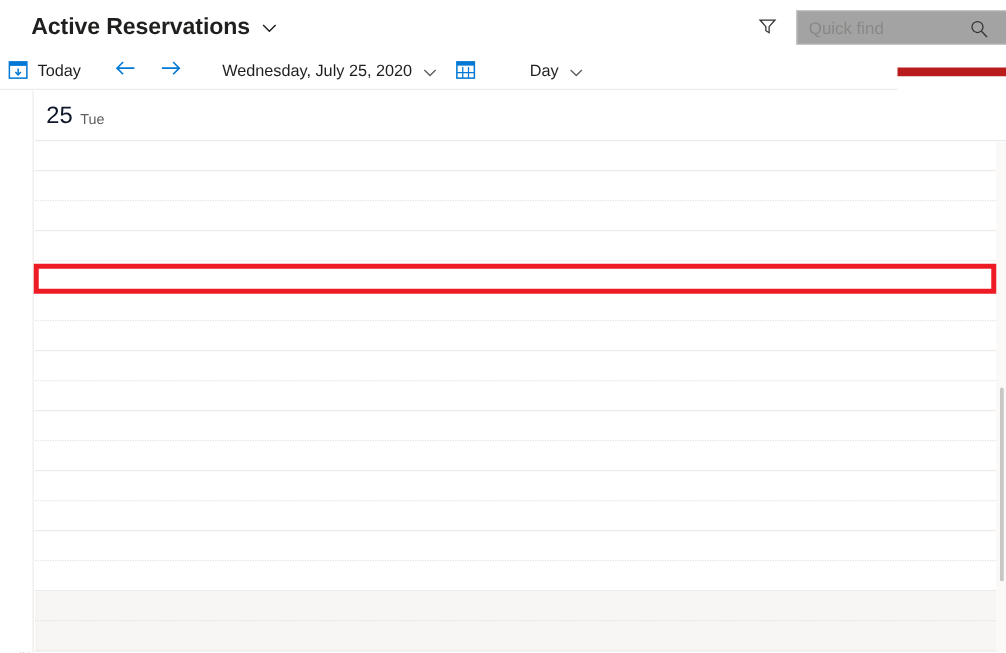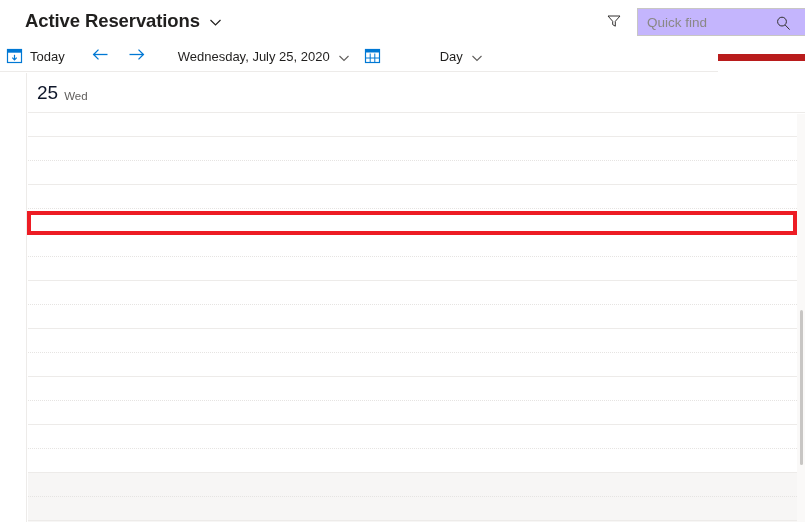--- a/index.html
+++ b/index.html
@@ -65,21 +65,21 @@
   }
   .search-box {
     position: absolute;
     left: 637px;
     top: 7px;
     width: 168px;
     height: 28px;
     border: 1px solid #c8c6c4;
     border-right: none;
     box-sizing: border-box;
-    background: #c4b5fd;
+    background: #a3a3a3;
     display: flex;
     align-items: center;
   }
   .search-input {
     border: none;
     outline: none;
     background: transparent;
     font-family: "Liberation Sans", sans-serif;
     font-size: 13.5px;
     color: #323130;
@@ -128,21 +128,21 @@
     display: flex;
     align-items: center;
     justify-content: center;
     cursor: pointer;
   }
   .tb-back { margin-left: 22px; }
   .tb-fwd { margin-left: 8px; }
   .tb-date { margin-left: 27px; }
   .tb-date .tb-label { font-size: 13px; }
   .tb-view { margin-left: 14px; }
-  .tb-view .tb-label { margin-left: 23px; padding-left: 36px; }
+  .tb-view .tb-label { margin-left: 7px; padding-left: 36px; }
   .tb-chev {
     margin-left: 8px;
     width: 12px;
     height: 12px;
     display: inline-block;
     position: relative;
     top: 1px;
   }
   .tb-chev svg { display: block; }
 
@@ -382,21 +382,21 @@
     </span>
   </div>
 </div>
 
 <div class="calendar">
 
   <div class="gutter-col"></div>
 
   <div class="day-header">
     <span class="dh-num">25</span>
-    <span class="dh-dow">Wed</span>
+    <span class="dh-dow">Tue</span>
   </div>
 
   <div class="grid-body">
     <div class="grid-inner" id="grid-inner">
         <div class="hour-row">
           <div class="slotfill"></div>
           <div class="hourline"></div>
         </div>
         <div class="hour-row">
           <div class="slotfill"></div>

